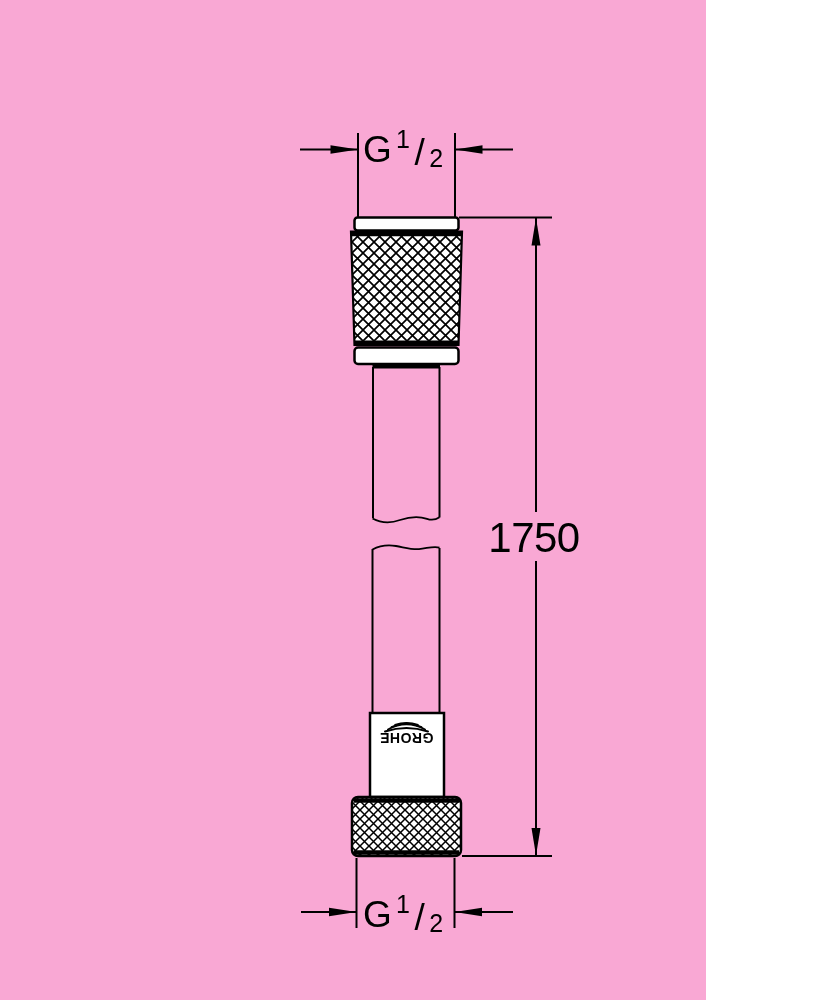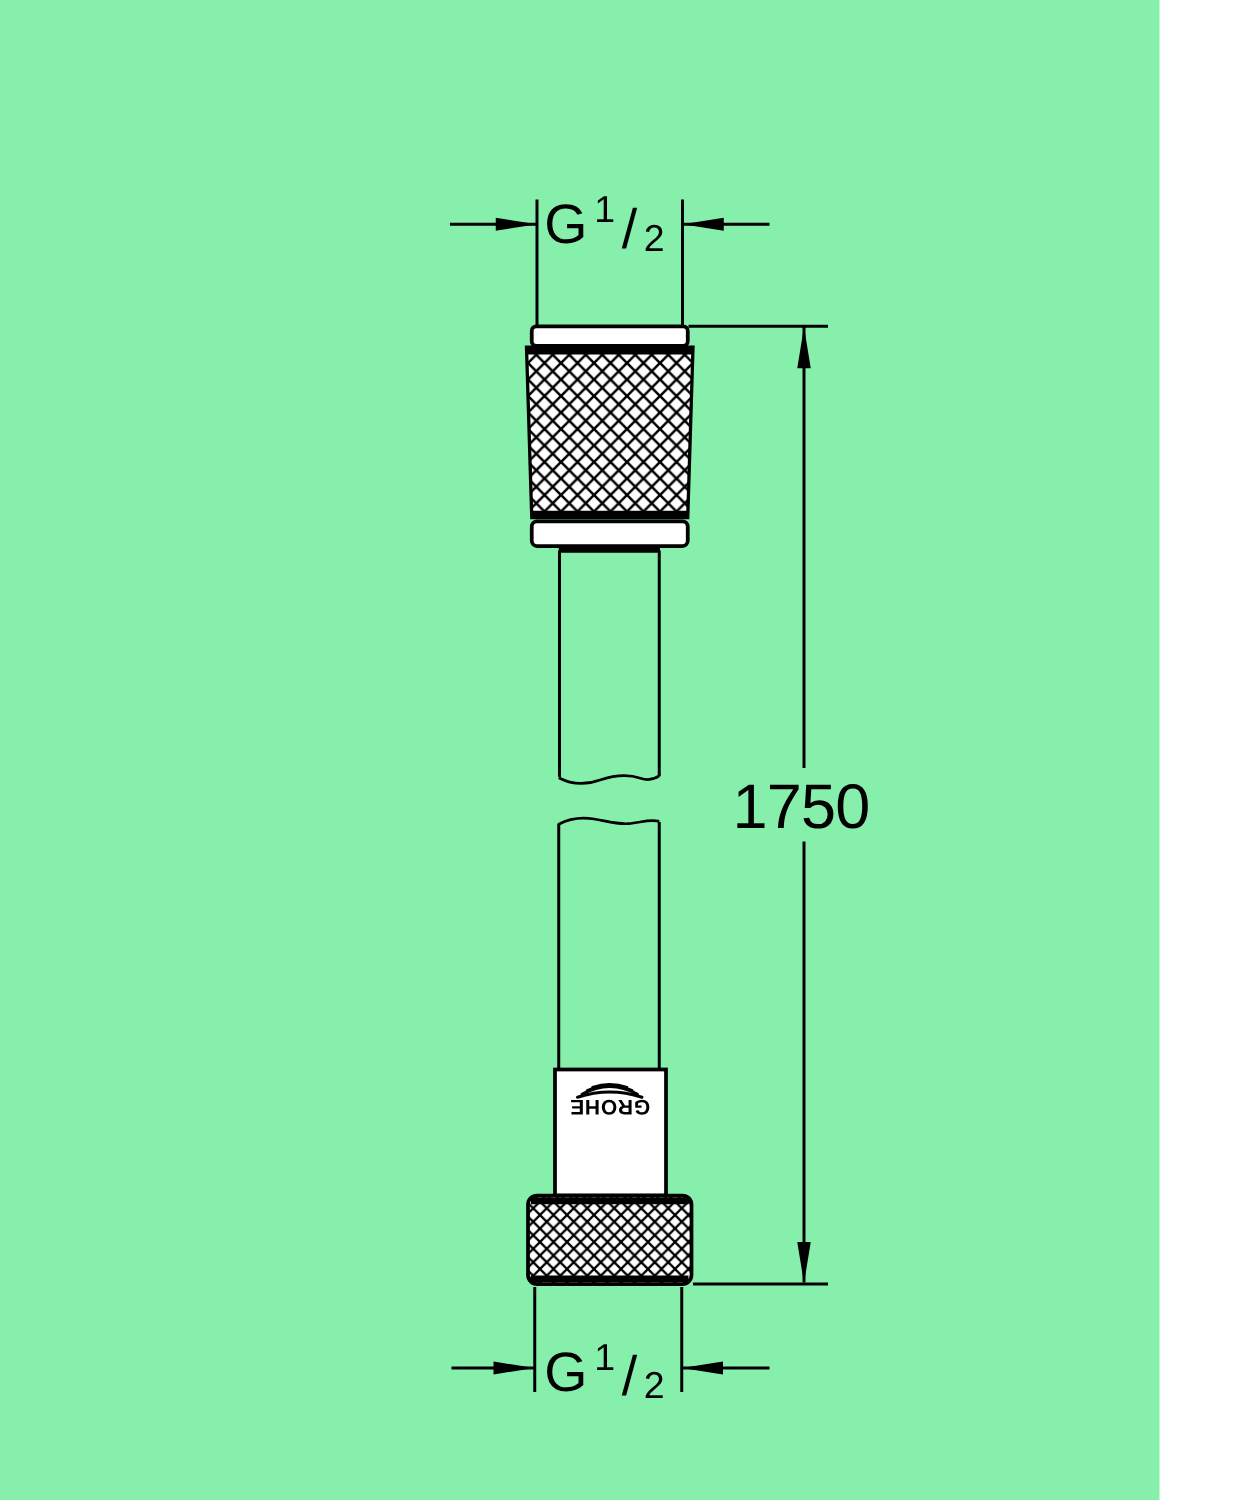--- a/index.html
+++ b/index.html
@@ -3,22 +3,22 @@
 <meta charset="utf-8">
 <style>
   html, body {
     margin: 0; padding: 0;
     background: #ffffff;
     width: 834px; height: 1000px;
     overflow: hidden;
   }
   .page {
     position: relative;
-    width: 773px; height: 1000px;
-    background: #86efac;
+    width: 706px; height: 1000px;
+    background: #f9a8d4;
   }
   svg { display: block; }
   .dim-text {
     font-family: "Liberation Sans", "DejaVu Sans", sans-serif;
     fill: #000000;
   }
   .logo-text {
     font-family: "Liberation Sans", "DejaVu Sans", sans-serif;
     font-weight: bold;
     fill: #000000;

